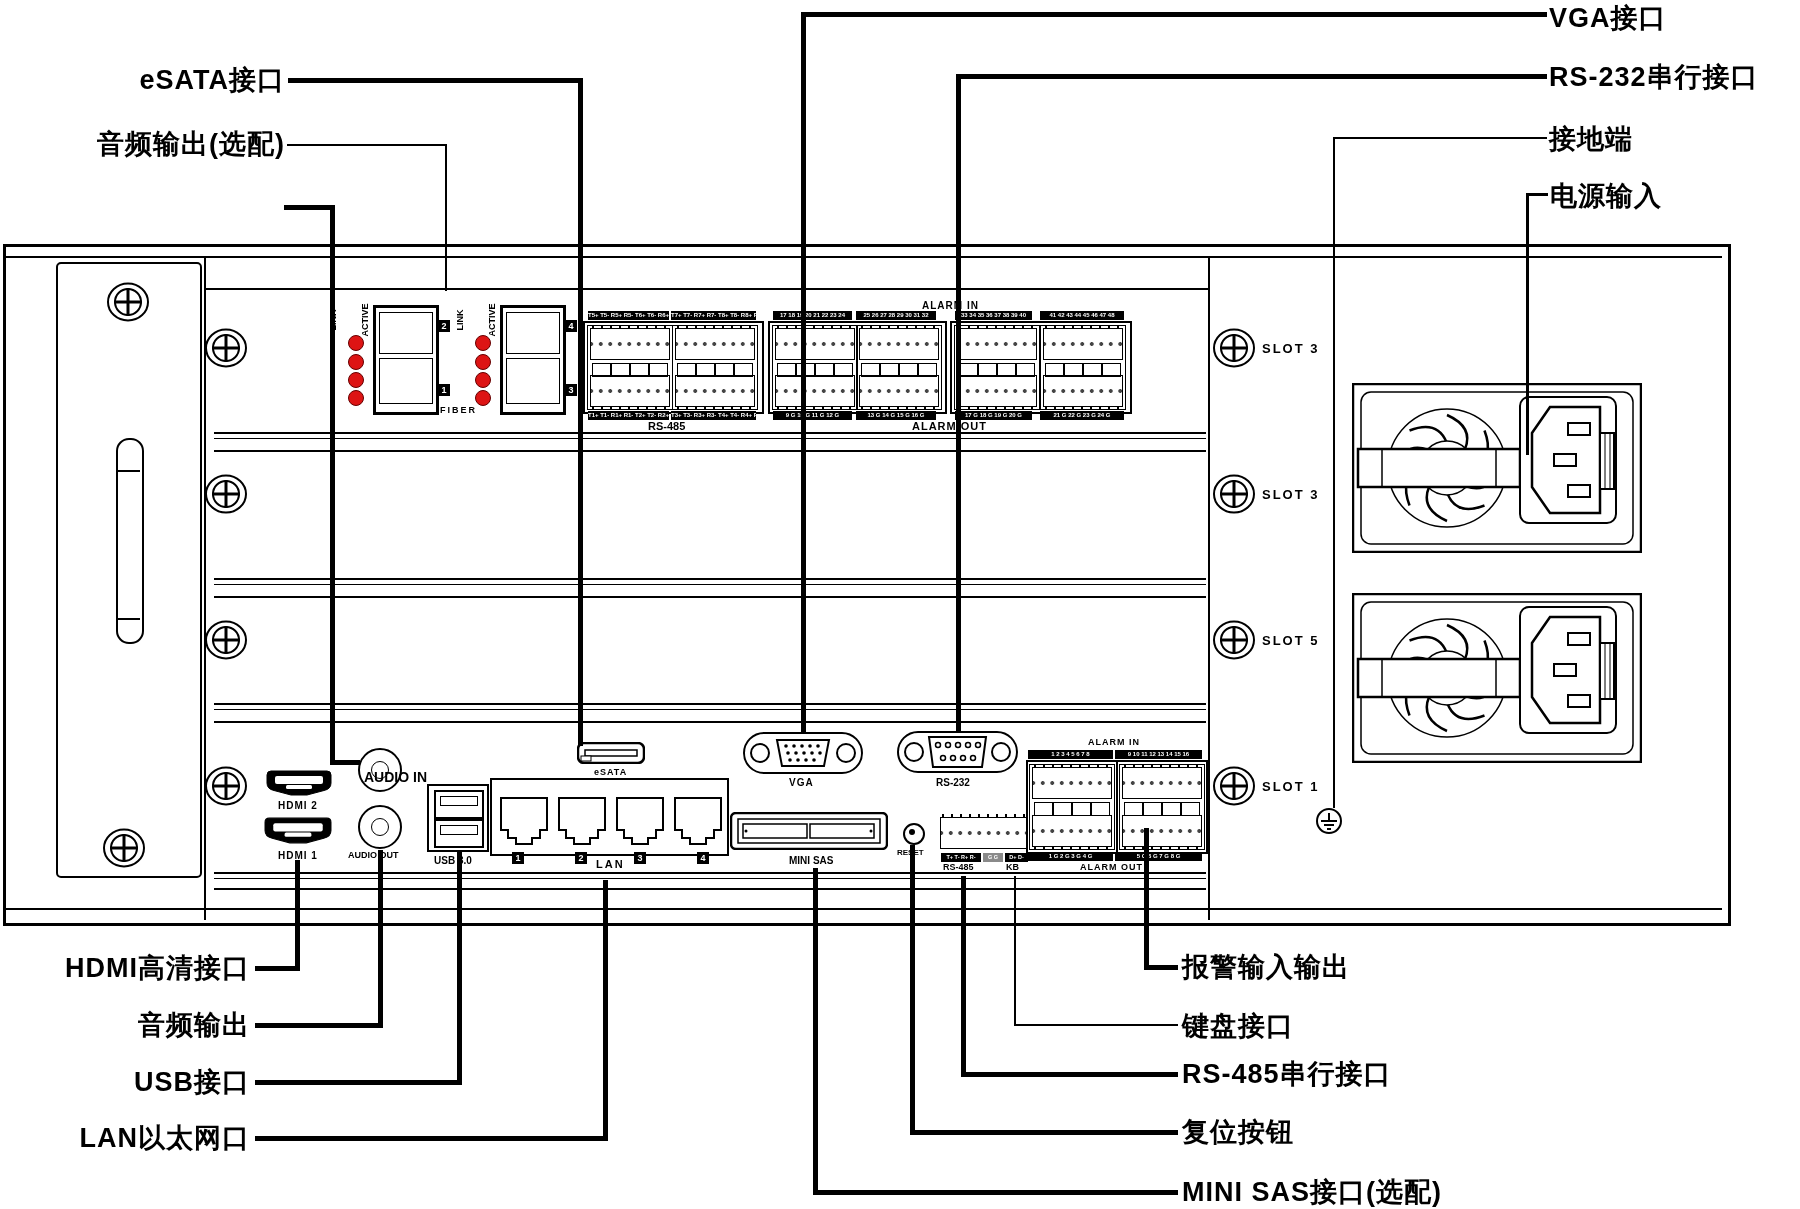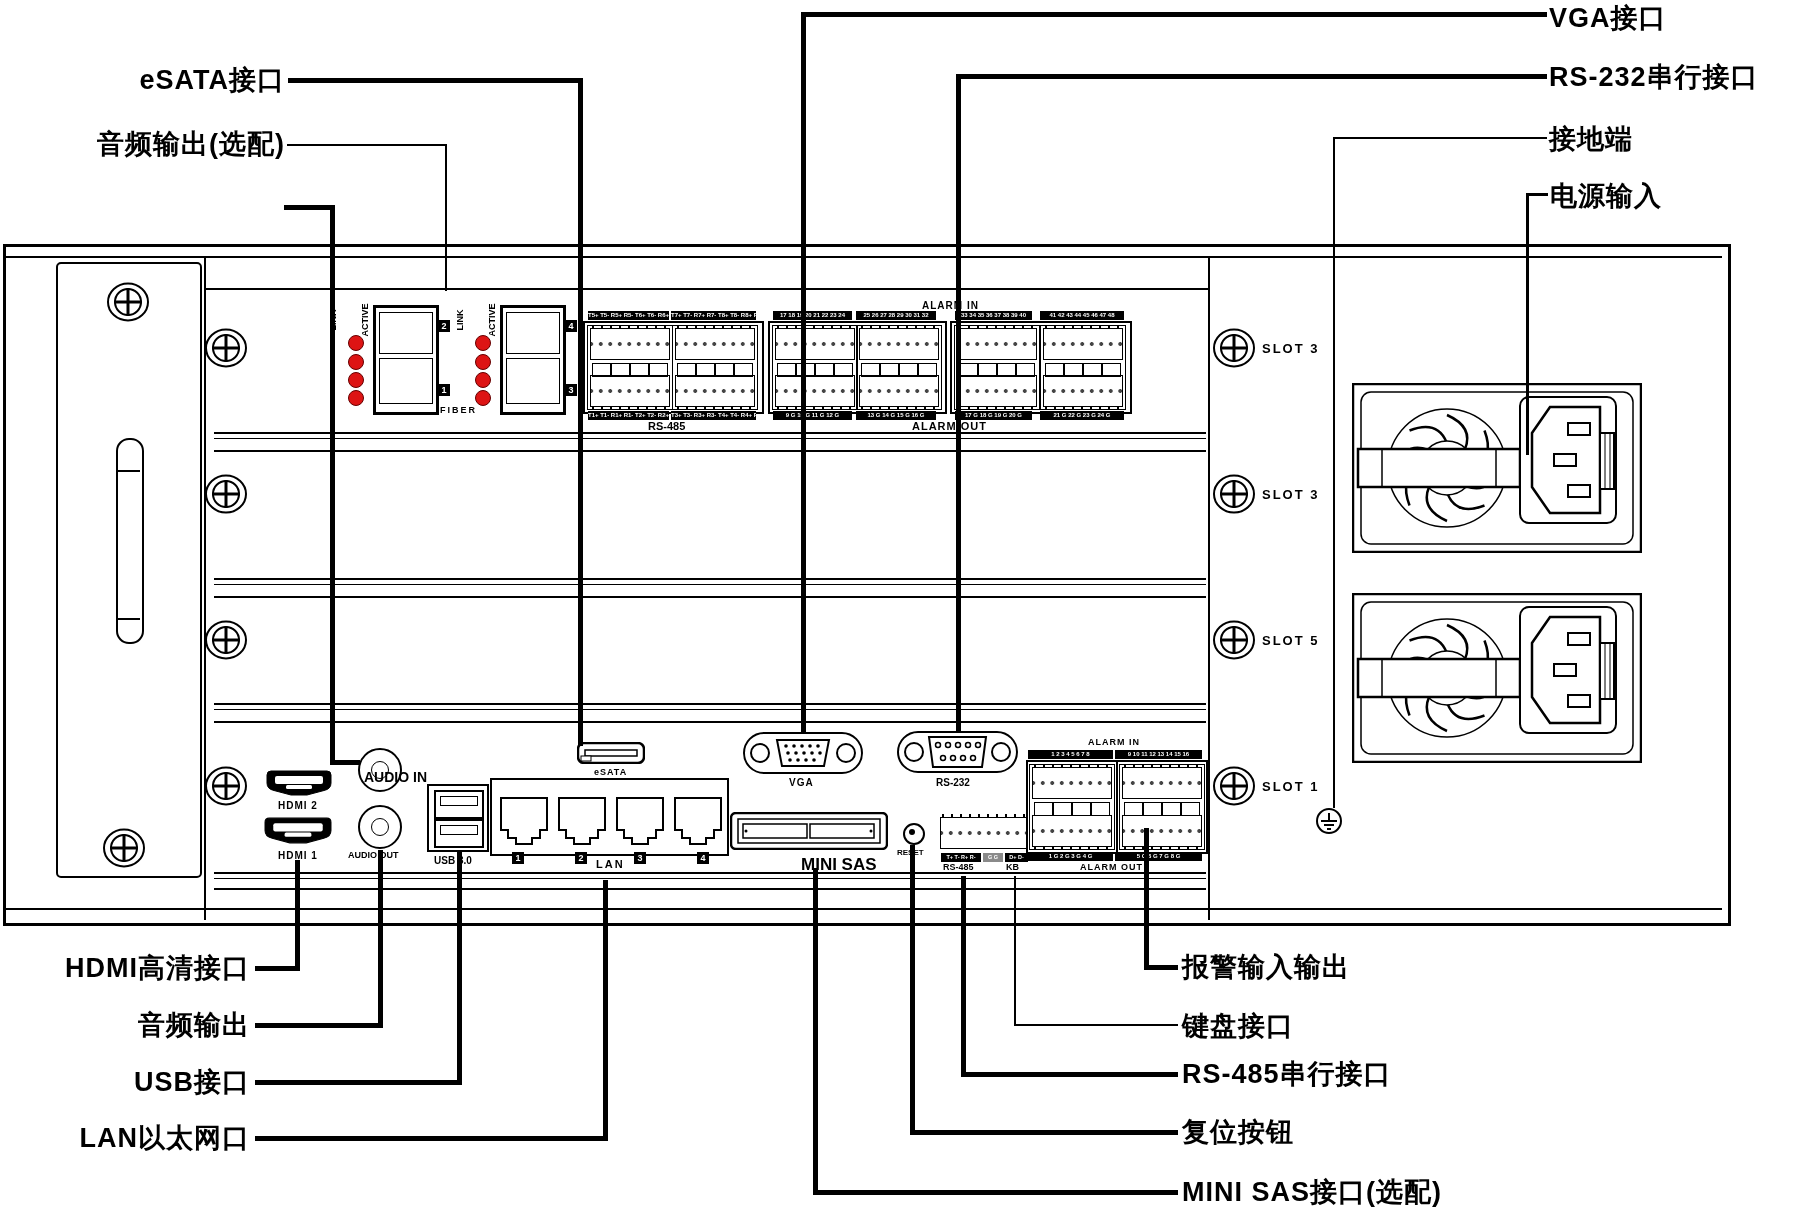--- a/index.html
+++ b/index.html
@@ -343,21 +343,21 @@
     </svg>
   <div class="tag" style="left:789px;top:777px;font-size:10px;letter-spacing:1px;">VGA</div>
   <svg class="part" viewBox="0 0 121 42" style="left:897px;top:731px;width:121px;height:42px;">
       <use href="#db9g"></use>
     </svg>
   <div class="tag" style="left:936px;top:777px;font-size:10px;">RS-232</div>
 
   <svg class="part" viewBox="0 0 158 38" style="left:730px;top:812px;width:158px;height:38px;">
       <use href="#sasg"></use>
     </svg>
-  <div class="tag" style="left:789px;top:855px;font-size:17px;margin-left:12px;">MINI SAS</div>
+  <div class="tag" style="left:789px;top:855px;font-size:10px;">MINI SAS</div>
 
   <div class="reset-btn" style="left:903px;top:823px;"></div>
   <div class="tag" style="left:897px;top:848px;font-size:8px;">RESET</div>
 
   <div class="abs" style="left:940px;top:817px;width:87px;height:31px;z-index:10;">
     <div class="pins" style="top:0;left:0;right:0;"></div>
   </div>
   <div class="strip" style="left:941px;top:853px;width:40px;font-size:5.5px;">T+ T- R+ R-</div>
   <div class="strip gray" style="left:983px;top:853px;width:20px;font-size:5.5px;">G G</div>
   <div class="strip" style="left:1005px;top:853px;width:23px;font-size:5.5px;">D+ D-</div>

